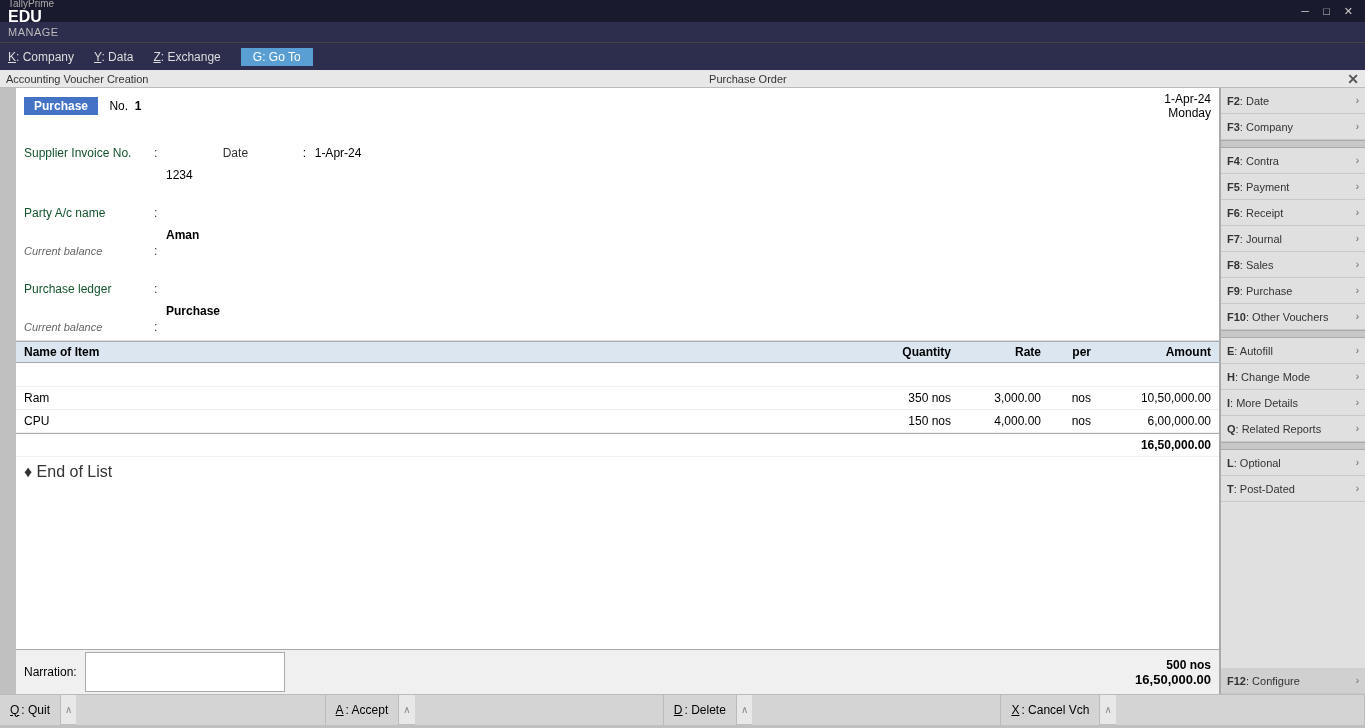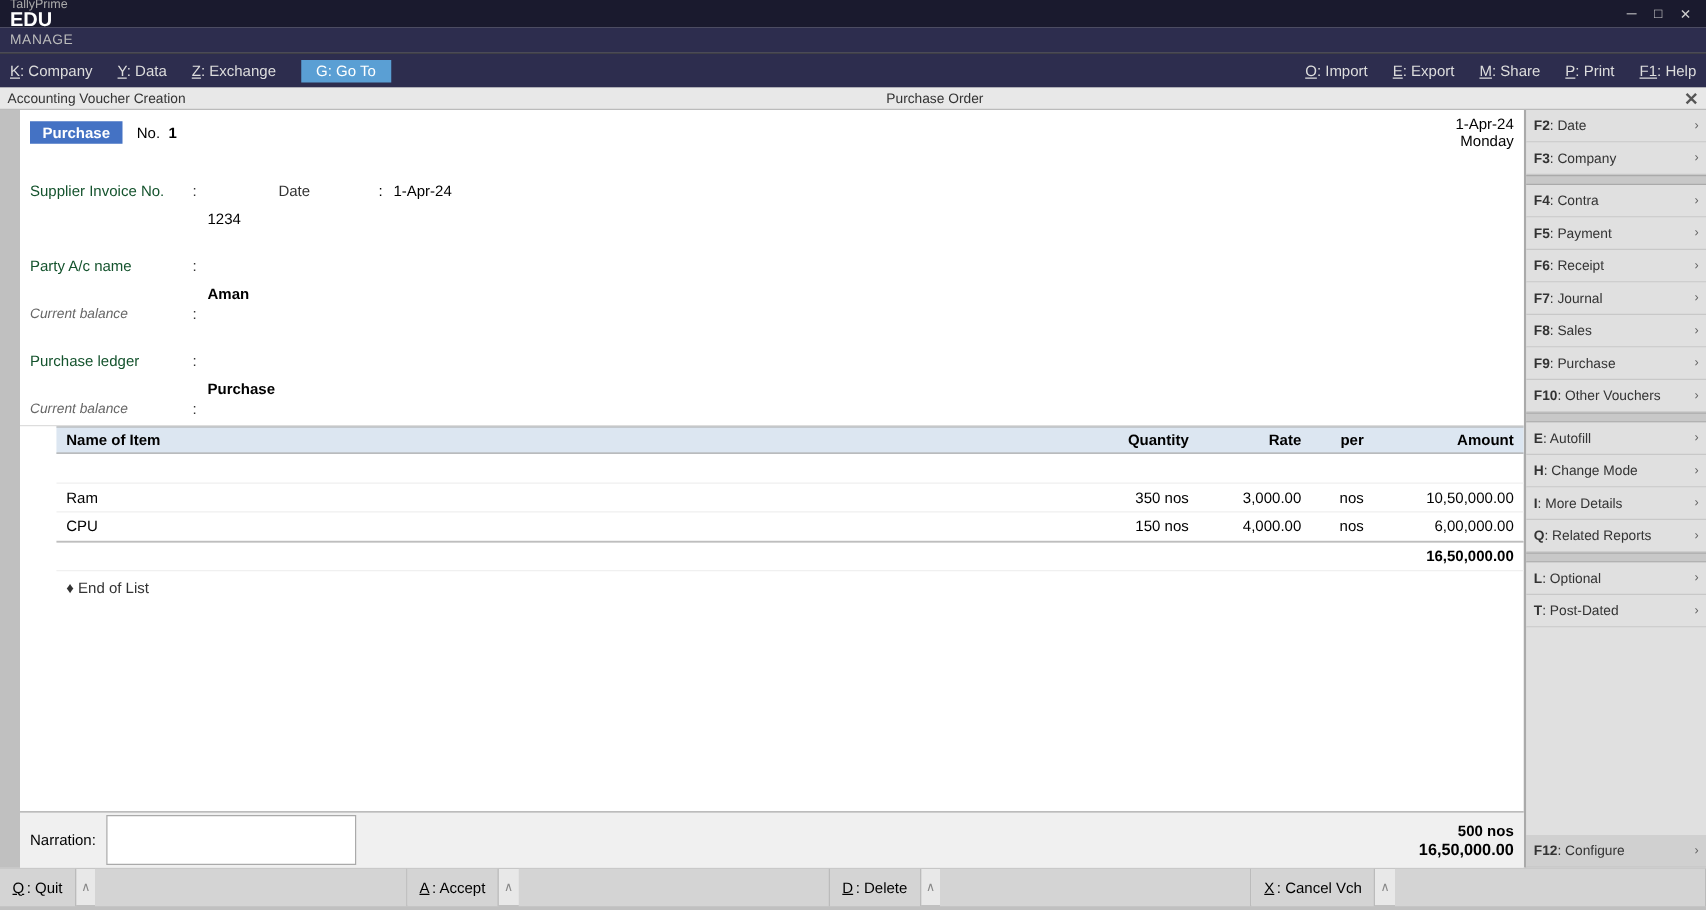--- a/index.html
+++ b/index.html
@@ -177,21 +177,20 @@
     }
     .current-balance-label {
       font-style: italic;
       color: #666;
       font-size: 11px;
     }
     
     #items-section {
       flex: 1;
       overflow-y: auto;
-      margin-left: 29px;
     }
     .items-header {
       display: flex;
       background: #dce6f1;
       border-bottom: 1px solid #aaa;
       border-top: 1px solid #aaa;
       font-size: 12px;
       font-weight: bold;
       padding: 3px 8px;
     }
@@ -201,21 +200,21 @@
     .col-per { width: 50px; text-align: right; }
     .col-amount { width: 120px; text-align: right; }
     .item-row {
       display: flex;
       padding: 4px 8px;
       font-size: 12px;
       border-bottom: 1px solid #f0f0f0;
     }
     .end-of-list {
       padding: 6px 8px;
-      font-size: 12px;
+      font-size: 16px;
       color: #333;
     }
     
     #narration-bar {
       background: #f0f0f0;
       border-top: 1px solid #aaa;
       display: flex;
       align-items: center;
       padding: 2px 8px;
       gap: 8px;
@@ -335,27 +334,20 @@
 
 <div id="menu-bar">
   <span>MANAGE</span>
 </div>
 
 <div id="nav-bar">
   <span class="nav-item"><span class="underline-key">K</span>: Company</span>
   <span class="nav-item"><span class="underline-key">Y</span>: Data</span>
   <span class="nav-item"><span class="underline-key">Z</span>: Exchange</span>
   <button class="goto-btn"><span class="underline-key">G</span>: Go To</button>
-  <div class="nav-right">
-    <span class="nav-item"><span class="underline-key">O</span>: Import</span>
-    <span class="nav-item"><span class="underline-key">E</span>: Export</span>
-    <span class="nav-item"><span class="underline-key">M</span>: Share</span>
-    <span class="nav-item"><span class="underline-key">P</span>: Print</span>
-    <span class="nav-item"><span class="underline-key">F1</span>: Help</span>
-  </div>
 </div>
 
 <div id="sub-header">
   <span>Accounting Voucher Creation</span>
   <span>Purchase Order</span>
   <span class="close-btn">✕</span>
 </div>
 
 <div id="main-layout" style="height:calc(728px - 22px - 20px - 28px - 22px - 30px); display:flex;padding-left:16px;">
 

